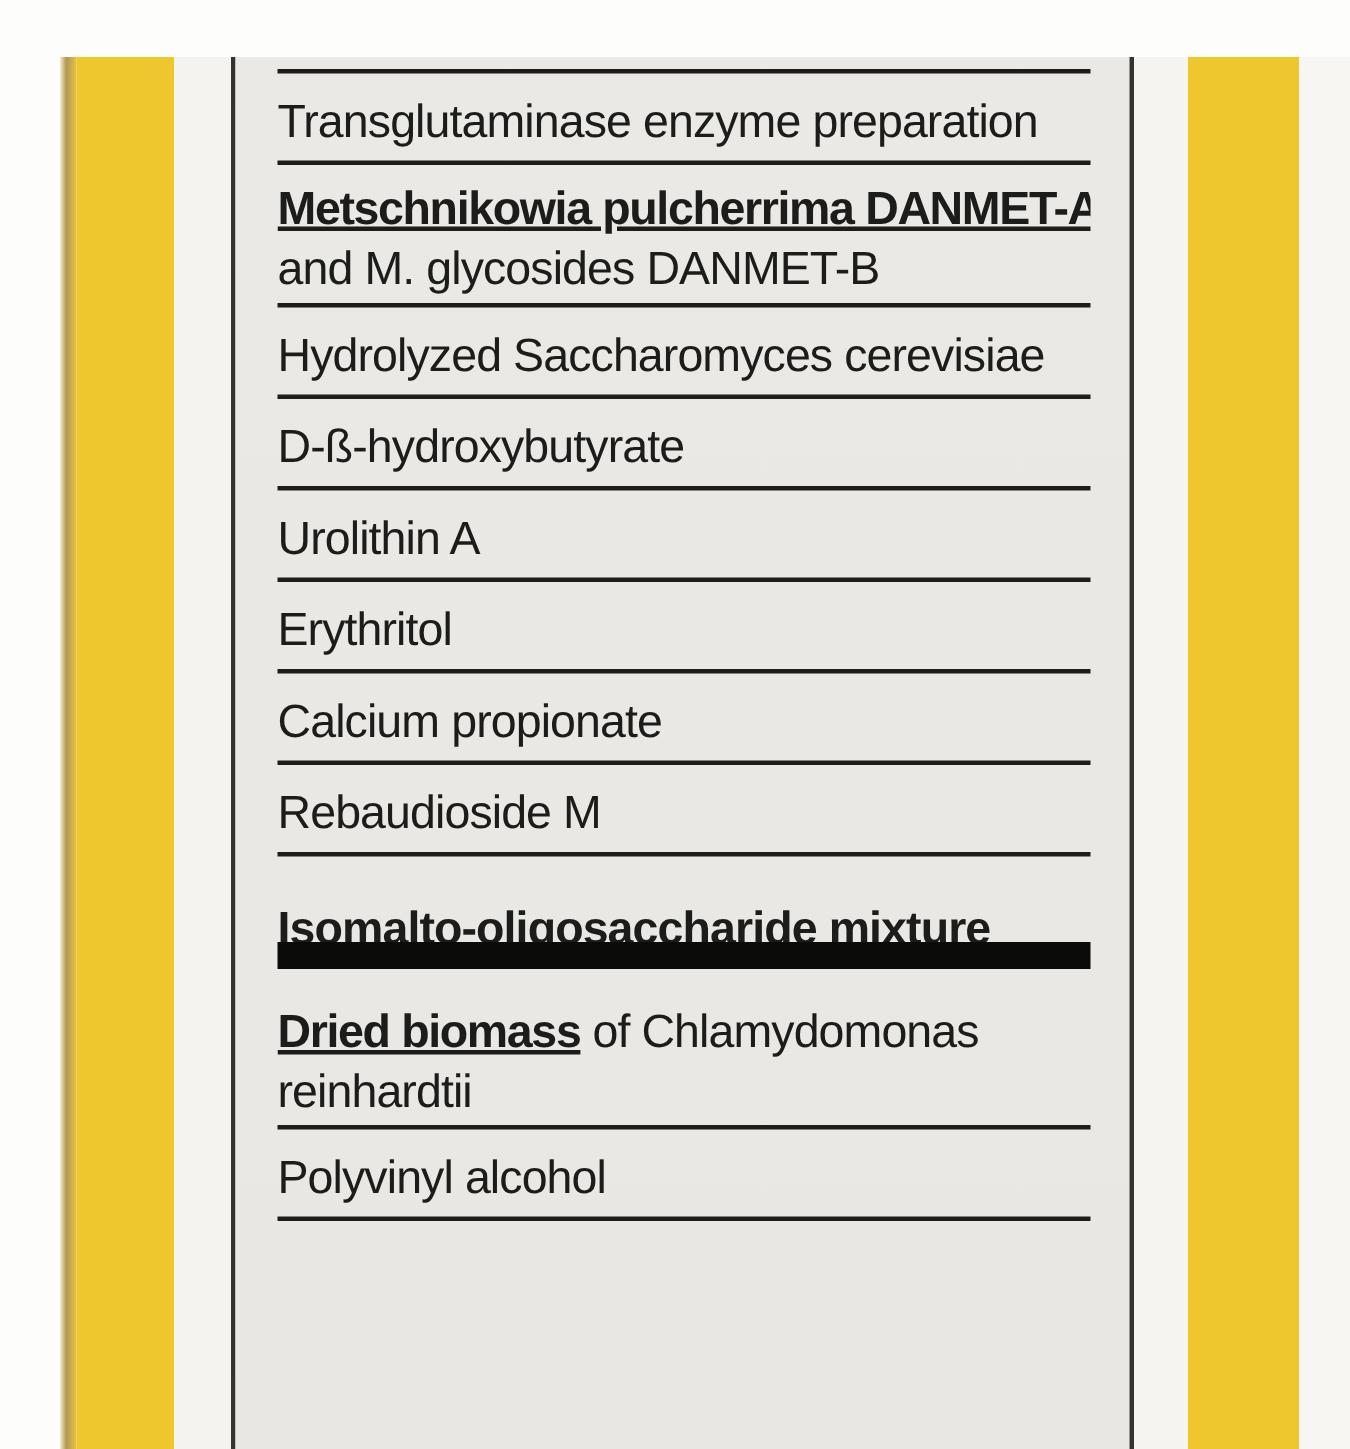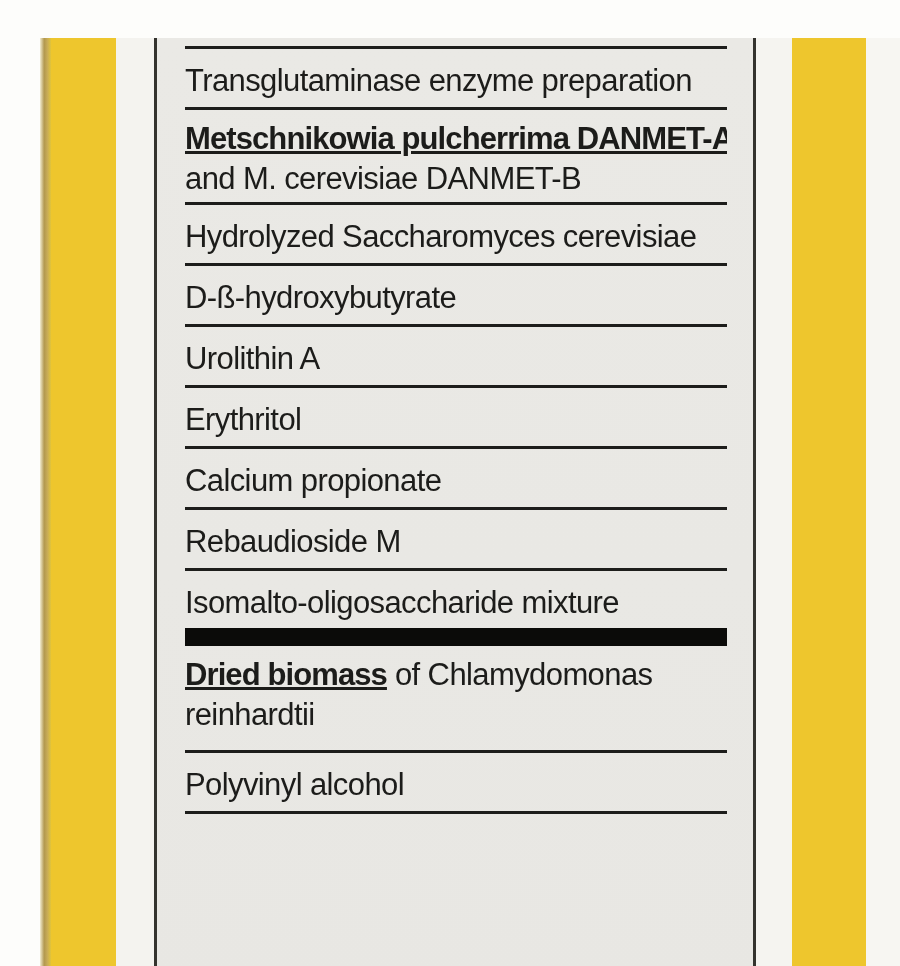--- a/index.html
+++ b/index.html
@@ -38,23 +38,23 @@
     color: #1c1c1a;
     font-size: 31px;
     line-height: 40px;
     letter-spacing: -0.6px;
     overflow: hidden;
   }
   .row b { font-weight: bold; letter-spacing: -0.9px; text-decoration: underline; }
   .row.stub-top    { height: 11px; }
   .row.single      { height: 61px;  padding-top: 12px; }
   .row.double      { height: 95px;  padding-top: 9px; }
-  .row.pre-bar     { height: 57px;  padding-top: 12px; border-bottom: none; }
+  .row.pre-bar     { height: 57px;  padding-top: 28px; border-bottom: none; font-weight: bold; }
   .row.divider     { height: 18px;  background: #0b0b09; border-bottom: none; }
-  .row.double-tall { height: 107px; padding-top: 9px; }
+  .row.double-tall { height: 107px; padding-top: 22px; }
   .row.stub-bottom { height: 7px;   border-bottom: none; }
   .line { white-space: nowrap; }
 </style>
 </head>
 <body>
 
 <div class="stage">
   <div class="col col-left-white"></div>
   <div class="col col-left-edge"></div>
   <div class="col col-left-yellow"></div>
@@ -62,21 +62,21 @@
   <div class="col col-left-border"></div>
 
   <div class="col panel">
     <div class="list">
         <div class="row stub-top"></div>
         <div class="row single">
           <div class="line"><span>Transglutaminase enzyme preparation</span></div>
         </div>
         <div class="row double">
           <div class="line"><b>Metschnikowia pulcherrima DANMET-A</b></div>
-          <div class="line"><span>and M. cerevisiae DANMET-B</span></div>
+          <div class="line"><span>and M. glycosides DANMET-B</span></div>
         </div>
         <div class="row single">
           <div class="line"><span>Hydrolyzed Saccharomyces cerevisiae</span></div>
         </div>
         <div class="row single">
           <div class="line"><span>D-ß-hydroxybutyrate</span></div>
         </div>
         <div class="row single">
           <div class="line"><span>Urolithin A</span></div>
         </div>

